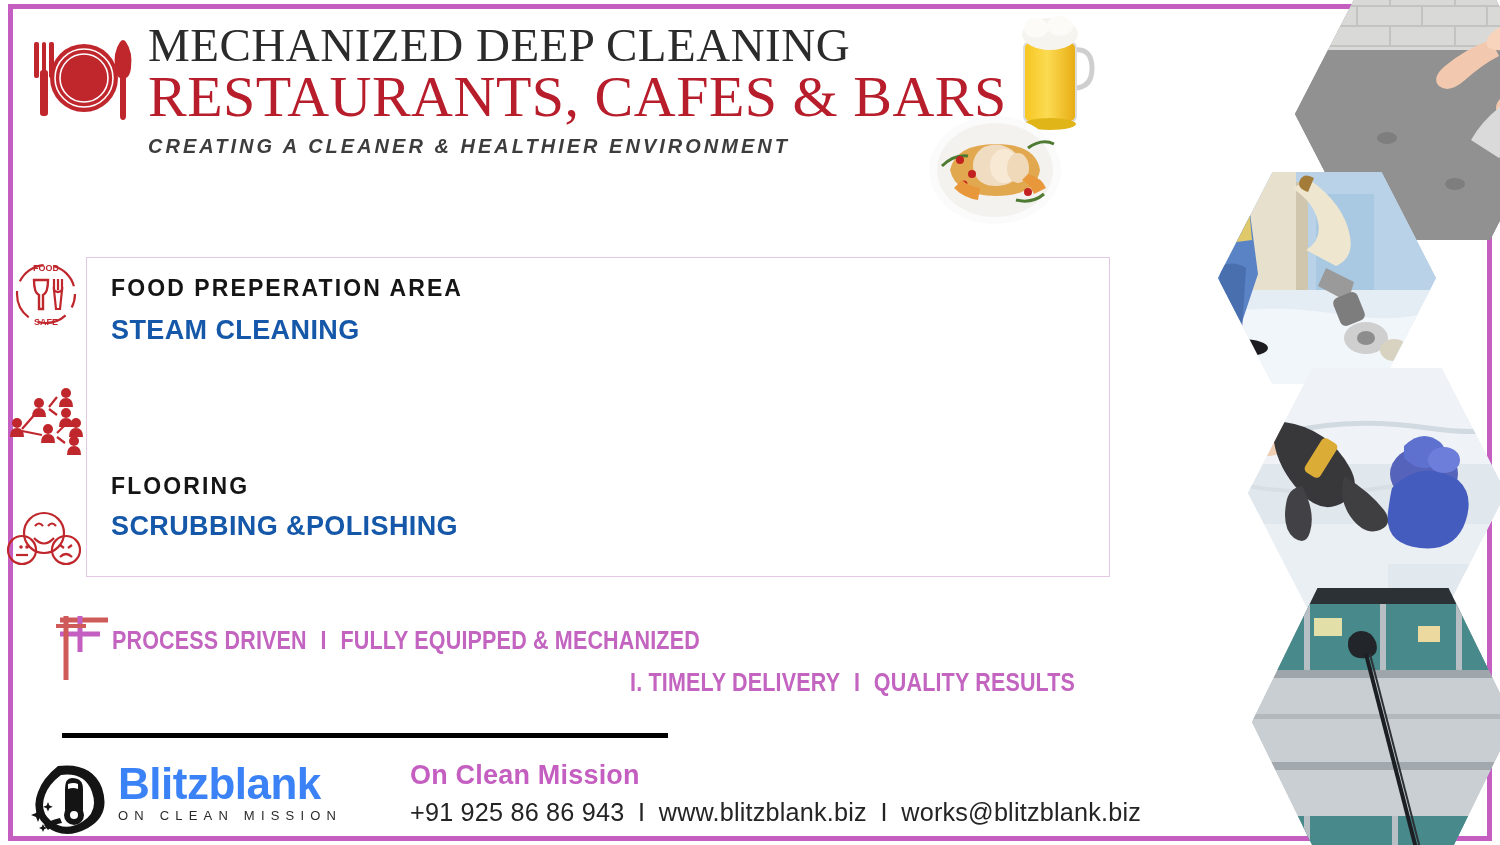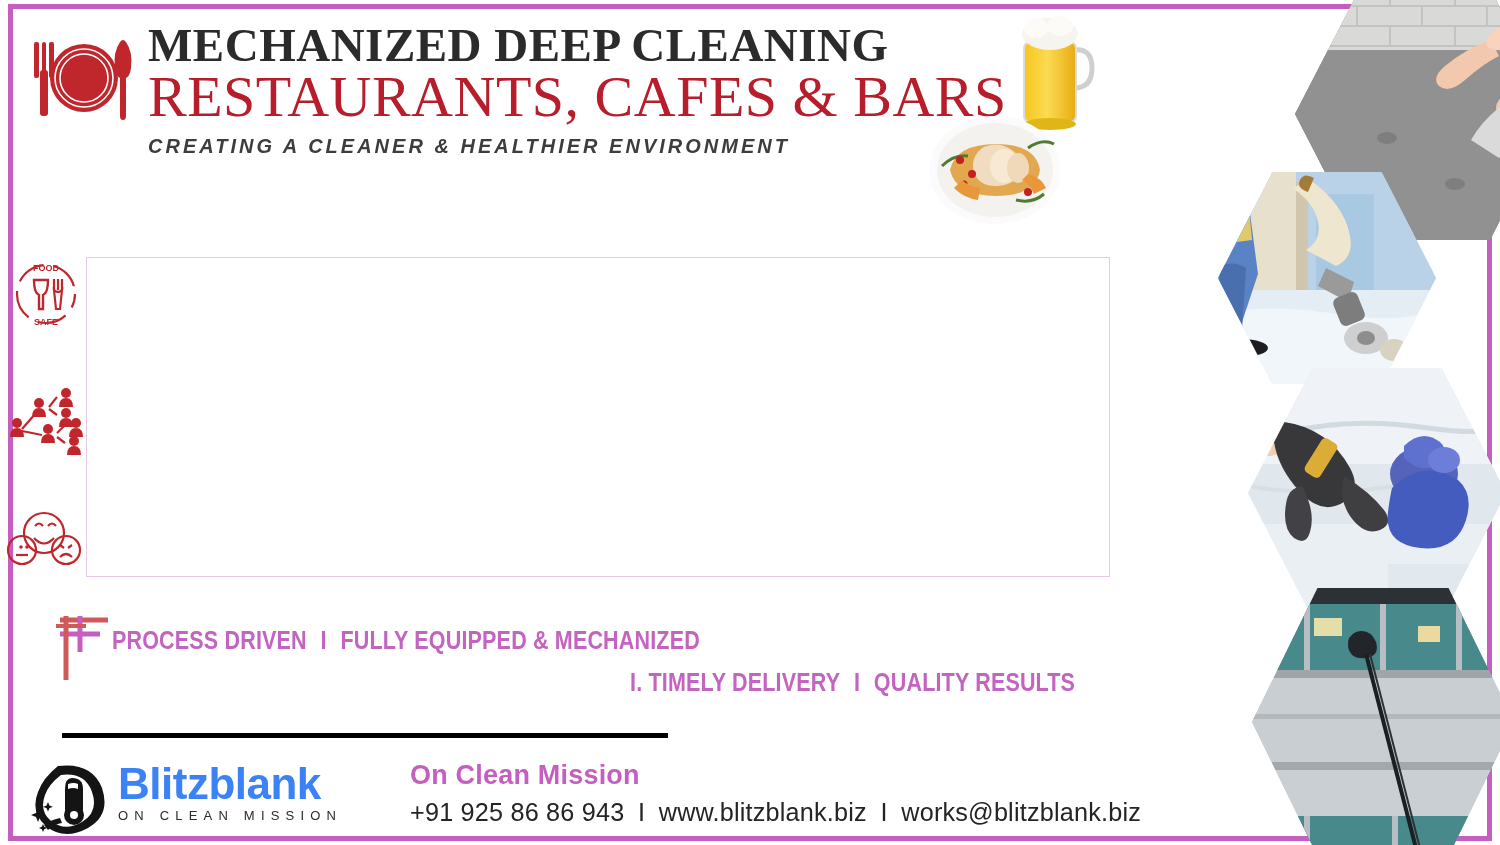--- a/index.html
+++ b/index.html
@@ -15,21 +15,21 @@
   .frame-left{position:absolute;left:8px;top:4px;width:5px;height:837px;background:#c45ec0;}
   .frame-top{position:absolute;left:8px;top:4px;width:1484px;height:5px;background:#c45ec0;}
   .frame-bottom{position:absolute;left:8px;top:836px;width:1484px;height:5px;background:#c45ec0;}
   .frame-right{position:absolute;left:1487px;top:4px;width:5px;height:837px;background:#c45ec0;}
 
   
   .plate-icon{position:absolute;left:22px;top:28px;width:120px;height:100px;}
   .header{position:absolute;left:148px;top:20px;width:900px;}
   .title-1{
     font-family:"Liberation Serif", serif;
-    font-weight:bold;font-size:47px;line-height:50px;
+    font-weight:normal;font-size:47px;line-height:50px;
     color:#2b2b2b;letter-spacing:0.5px;white-space:nowrap;
   }
   .title-2{
     font-family:"Liberation Serif", serif;
     font-weight:normal;font-size:58px;line-height:62px;
     color:#b71d2b;letter-spacing:0.5px;white-space:nowrap;
     margin-top:-4px;
   }
   .subtitle{
     font-family:"Liberation Sans", sans-serif;
@@ -232,22 +232,34 @@
       <path d="M56 57 q6 -6 12 0"></path>
       <circle cx="40" cy="33" r="20"></circle>
       <path d="M31 26 q4 -5 8 0"></path>
       <path d="M44 26 q4 -5 8 0"></path>
       <path d="M30 38 q10 11 20 0"></path>
     </g>
   </svg>
 
   <div class="services-box">
 
-
-
+    <div class="svc" id="svc-food">
+      <div class="svc-head">FOOD PREPERATION AREA</div>
+      <div class="svc-body">
+        <div>STEAM CLEANING</div>
+      </div>
+    </div>
+
+
+    <div class="svc" id="svc-floor">
+      <div class="svc-head">FLOORING</div>
+      <div class="svc-body">
+        <div>SCRUBBING &amp;POLISHING</div>
+      </div>
+    </div>
 
 
   </div>
 
   <svg class="corner-bracket" viewBox="0 0 58 72">
     <path d="M4 8 H52" stroke="#cf5a5a" stroke-width="5" fill="none"></path>
     <path d="M4 22 H44" stroke="#c45ec0" stroke-width="5" fill="none"></path>
     <path d="M10 4 V68" stroke="#cf5a5a" stroke-width="5" fill="none"></path>
     <path d="M24 4 V40" stroke="#c45ec0" stroke-width="5" fill="none"></path>
     <path d="M0 14 H30" stroke="#cf5a5a" stroke-width="4" fill="none"></path>

